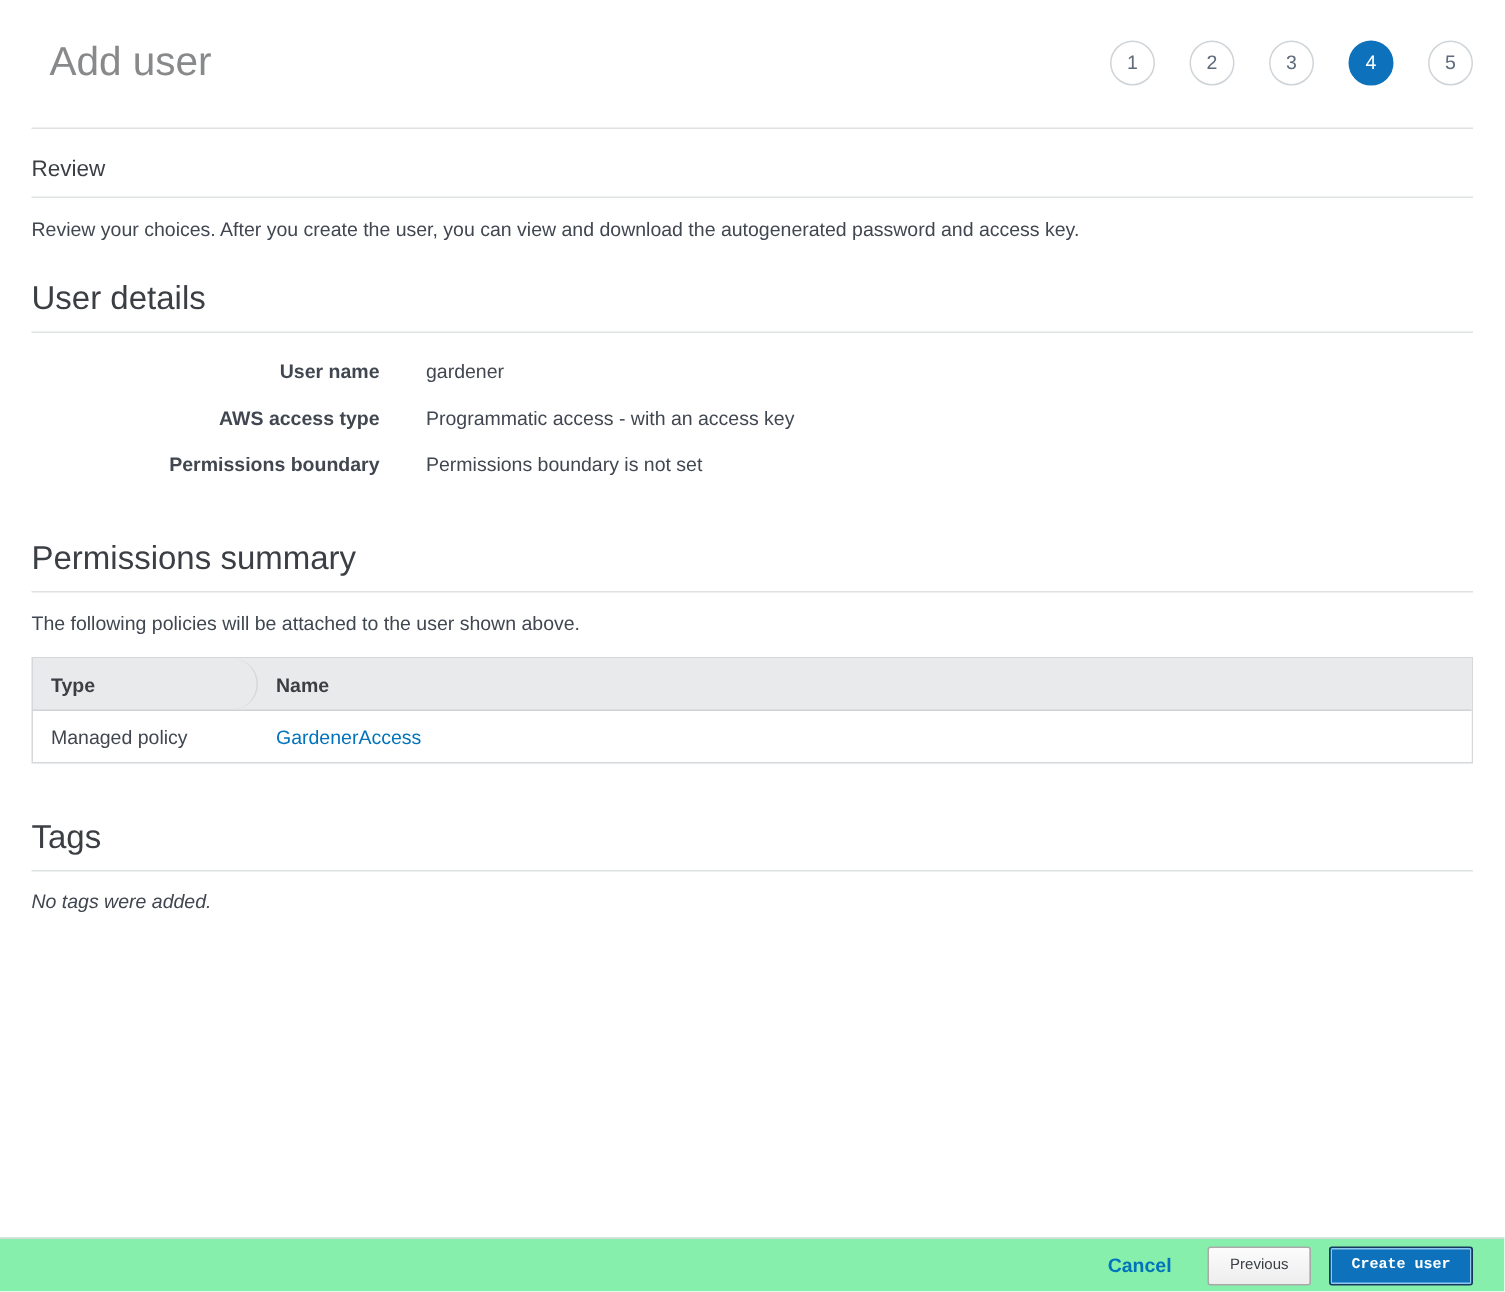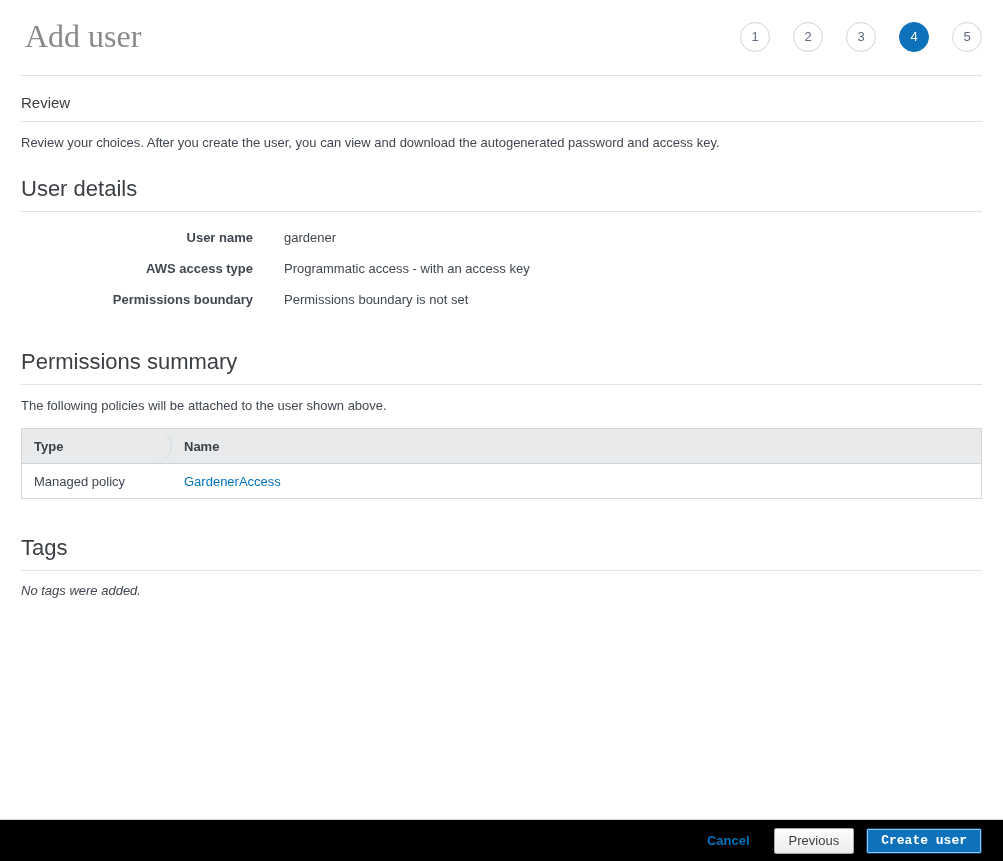--- a/index.html
+++ b/index.html
@@ -15,21 +15,21 @@
     font-size:13px;color:#414750;
     position:relative;overflow:hidden;
   }
   .content{padding:0 21px;}
   
   .header{
     display:flex;justify-content:space-between;align-items:center;
     padding:14px 21px 16px 21px;
   }
   .page-title{
-    font-size:32px;font-weight:400;color:#87898b;margin:4px;font-family:Liberation Serif, serif;
+    font-size:27px;font-weight:400;color:#87898b;margin:12px;
   }
   .steps{display:flex;gap:23px;align-items:center;}
   .step-circle{
     width:30px;height:30px;border-radius:50%;
     border:1px solid #cfd4d8;background:#fff;color:#5f6b7a;
     display:flex;align-items:center;justify-content:center;
     font-size:13px;
   }
   .step-circle.active{
     background:var(--accent-blue);border-color:var(--accent-blue);color:#fff;
@@ -66,31 +66,31 @@
     padding:9px 12px;display:flex;align-items:center;min-height:34px;border-radius:17px;
   }
   .pt-col-type{width:150px;flex:0 0 150px;}
   .pt-header .pt-col-type{border-right:1px solid #d4d8da;}
   .pt-col-name{flex:1;}
   a.policy-link{color:var(--link-blue);text-decoration:none;cursor:pointer;}
   
   .empty-tags{font-style:italic;color:#414750;margin:12px 0 0 0;}
   
   .footer{
-    position:absolute;left:0;bottom:0;width:100%;height:42px;
-    background:#000000;border-top:1px solid #d5d9d9;
+    position:absolute;left:0;bottom:0;width:100%;height:36px;
+    background:#86efac;border-top:1px solid #d5d9d9;
     display:flex;align-items:center;justify-content:flex-end;
     padding:0 21px;gap:12px;
   }
   .cancel-link{
     color:var(--link-blue);font-weight:700;text-decoration:none;
     margin-right:12px;cursor:pointer;
   }
   .btn{
-    font-family:inherit;font-size:13px;cursor:pointer;
+    font-family:inherit;font-size:10px;cursor:pointer;
     border-radius:2px;padding:0 14px;height:26px;line-height:1;
   }
   .btn-secondary{
     background:linear-gradient(#fcfcfc,#ededed);
     border:1px solid #a9a9a9;color:#3b3f44;
   }
   .btn-primary{
     background:var(--accent-blue);color:#ffffff;font-weight:700;
     border:1px solid #153a5e;
     box-shadow:inset 0 0 0 1px #8fc8ef;

